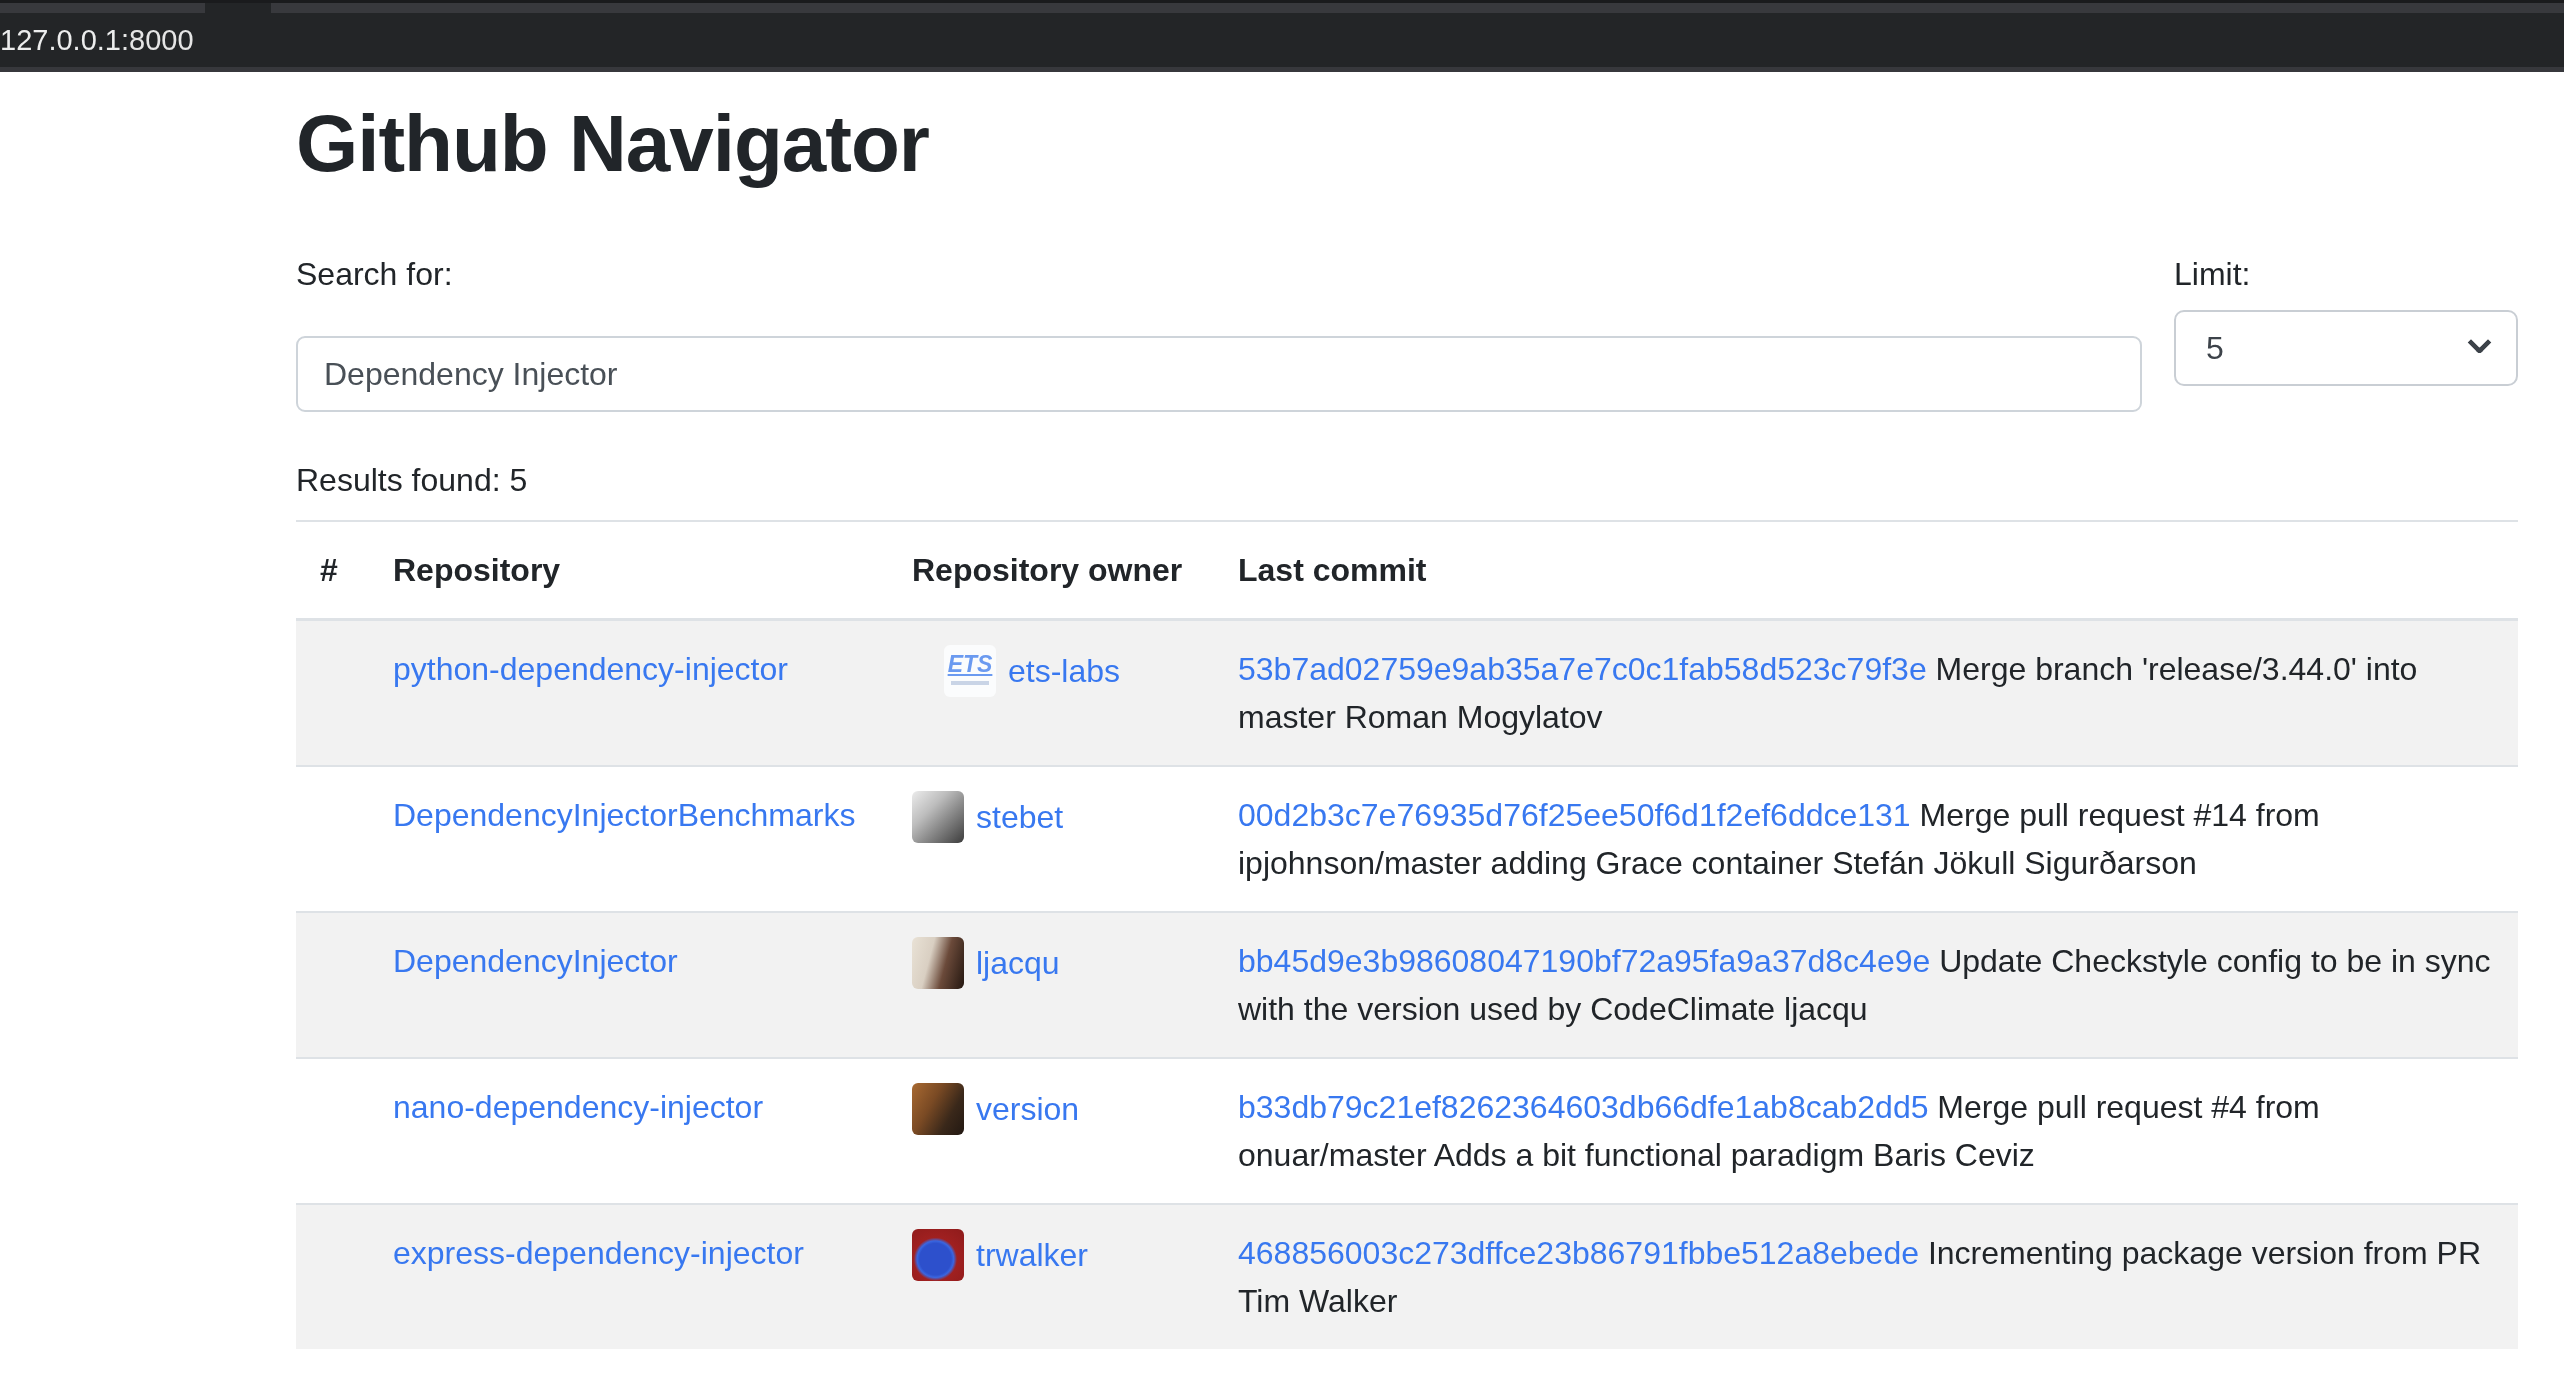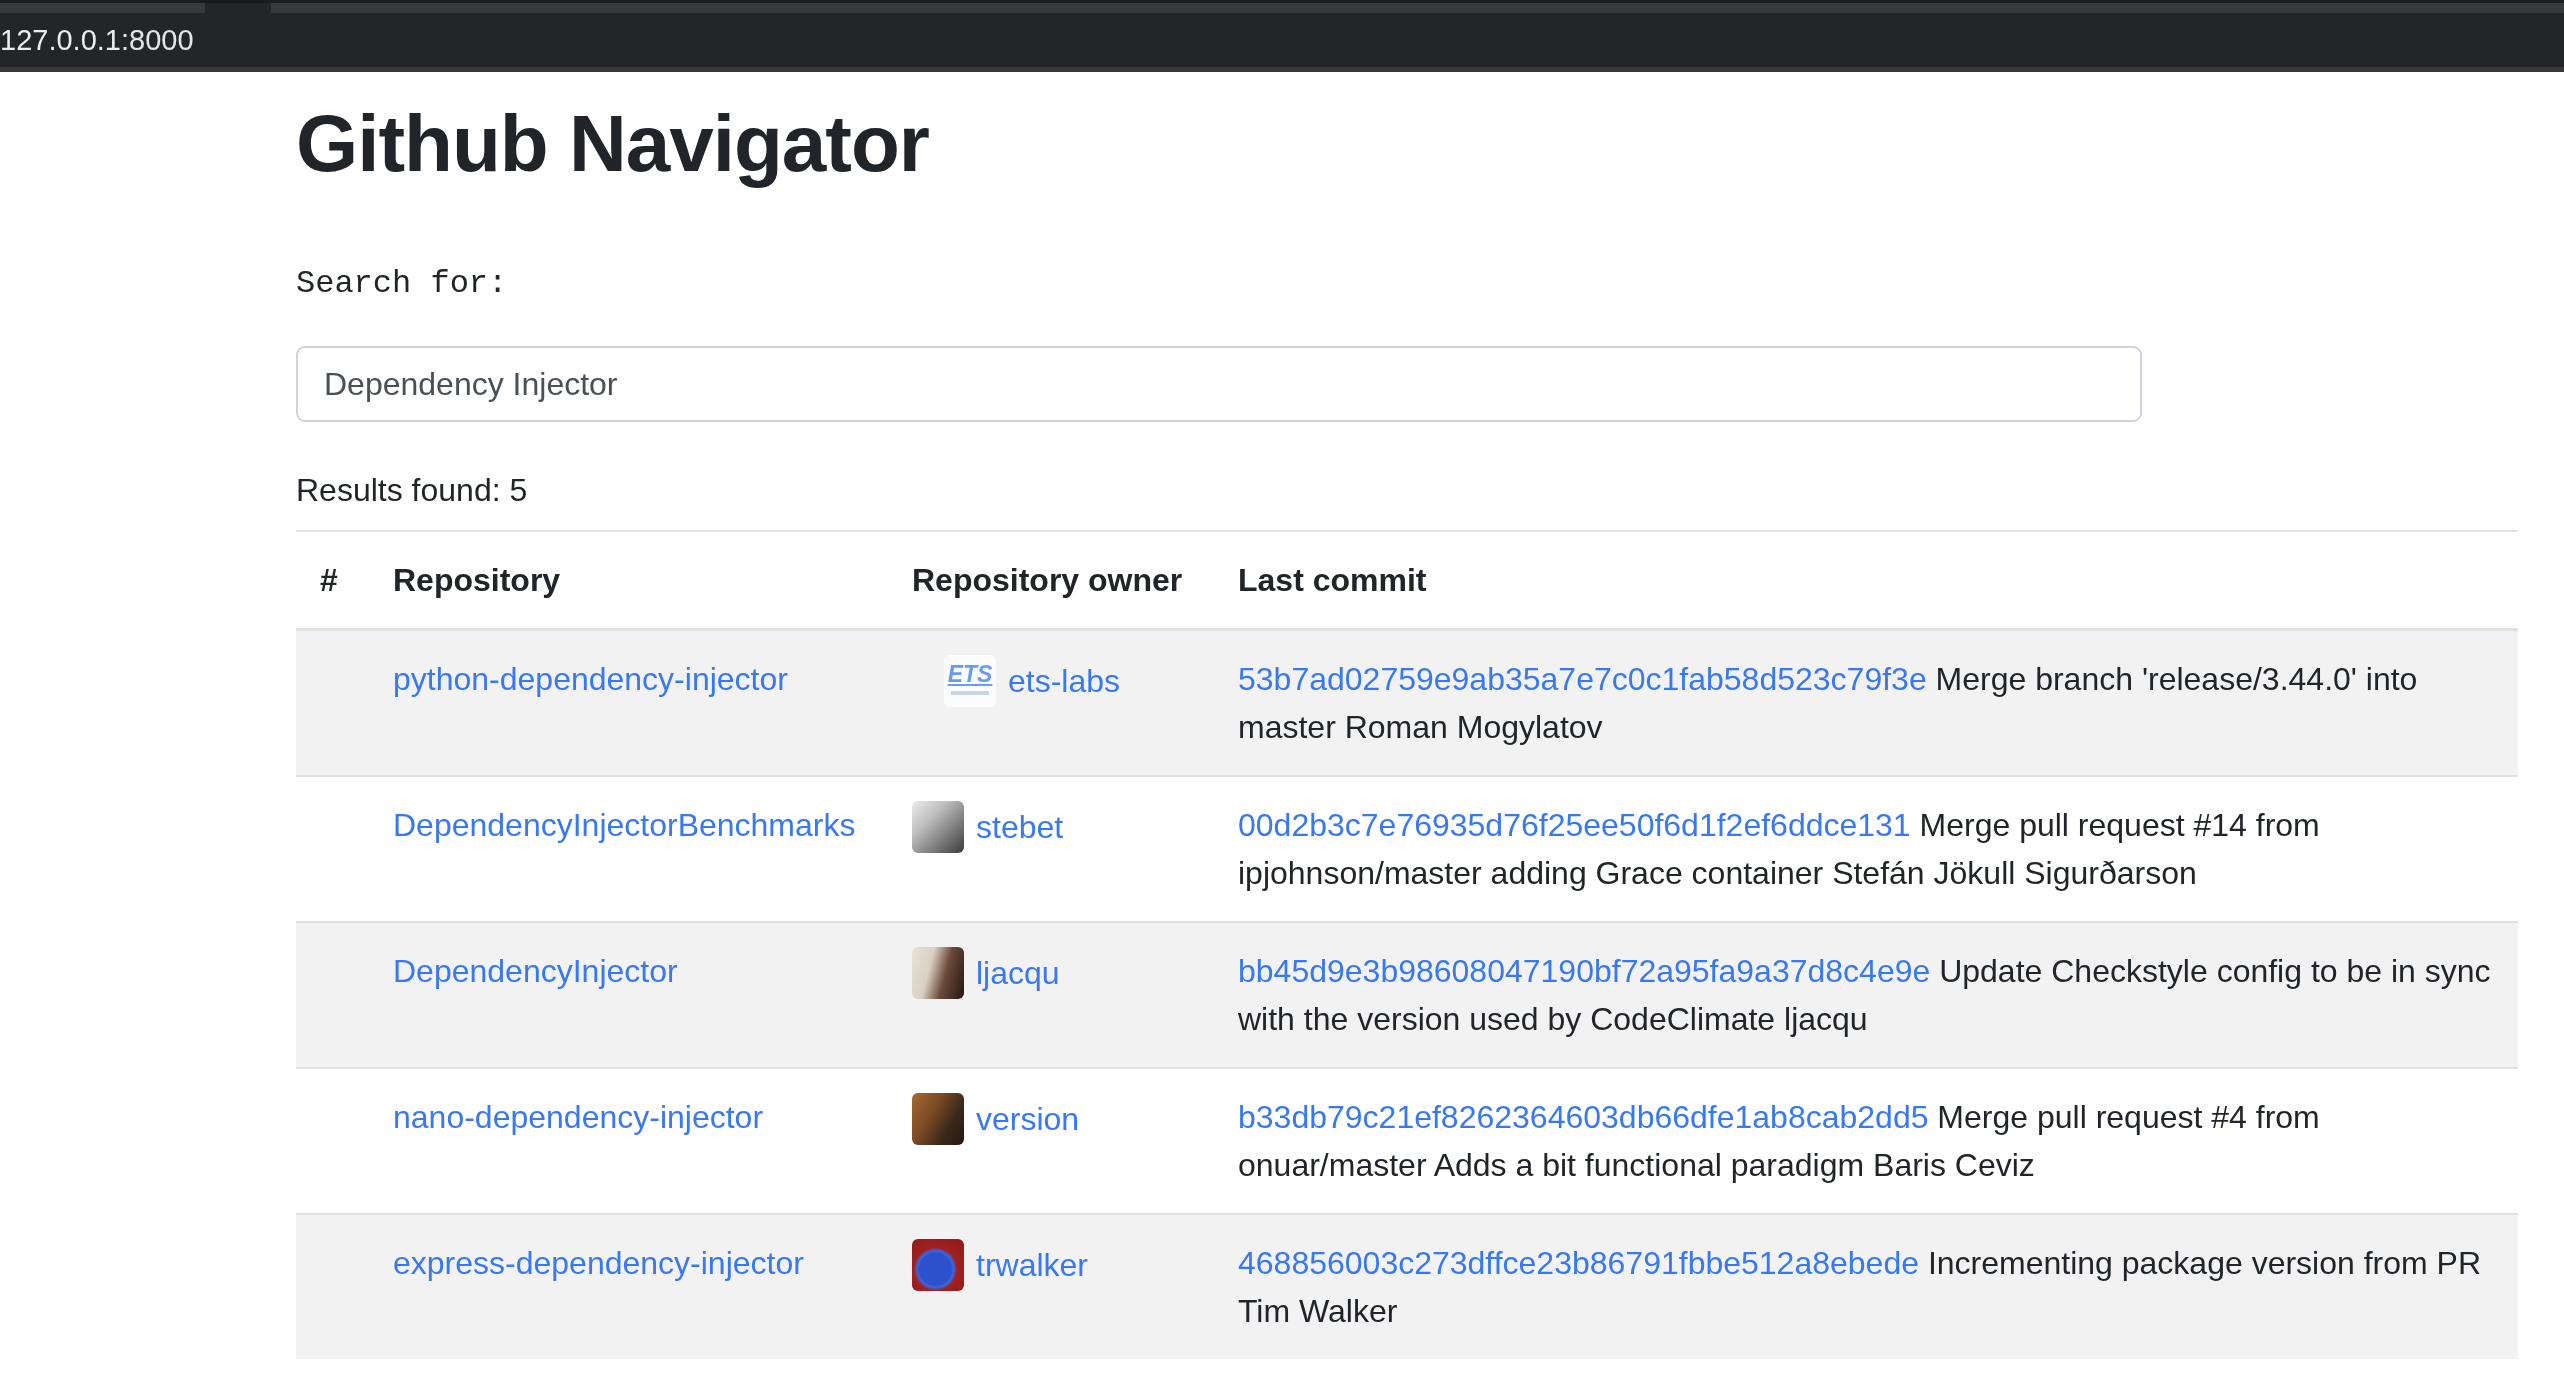--- a/index.html
+++ b/index.html
@@ -20,21 +20,21 @@
   .url-host { color: #eceded; }
   .url-port { color: #e5e5e5; }
 
   
   .container { margin-left: 296px; width: 2222px; padding-top: 18px; }
   h1.page-title { margin: 8px 0 56px 0; font-size: 80px; line-height: 1.15; font-weight: 700; color: #212529; letter-spacing: -1px; }
 
   .form-row { display: flex; align-items: flex-start; }
   .col-search { width: 1846px; }
   .col-limit { width: 344px; margin-left: 32px; }
-  .field-label { display: block; margin: 14px 0 12px 0; line-height: 48px; font-family: Liberation Mono, monospace; }
+  .field-label { display: block; margin: 4px 0 12px 0; line-height: 48px; }
 
   .text-input {
     display: block; width: 100%; height: 76px;
     padding: 0 26px; font-size: 32px; color: #495057;
     font-family: "Liberation Sans", "DejaVu Sans", sans-serif;
     background: #ffffff; border: 2px solid #ced4da; border-radius: 9px;
     outline: none;
     margin-top: 38px;
   }
 
@@ -93,20 +93,29 @@
 </div>
 
 <div class="container">
 
   <h1 class="page-title">Github Navigator</h1>
 
   <div class="form-row">
     <div class="col-search">
       <label class="field-label">Search for:</label>
       <input class="text-input" type="text" value="Dependency Injector" style="">
+    </div>
+    <div class="col-limit">
+      <label class="field-label">Limit:</label>
+      <div class="select-wrap">
+        <select class="limit-select">
+          <option selected="">5</option>
+        </select>
+        <span class="chevron"></span>
+      </div>
     </div>
   </div>
 
   <div class="results-summary">Results found: 5</div>
 
   <table class="results">
     <colgroup>
       <col style="width:73px">
         <col style="width:519px">
         <col style="width:326px">

